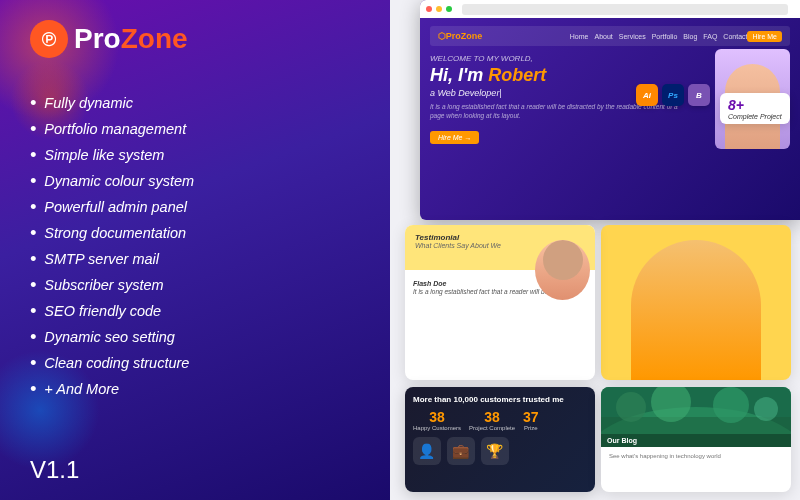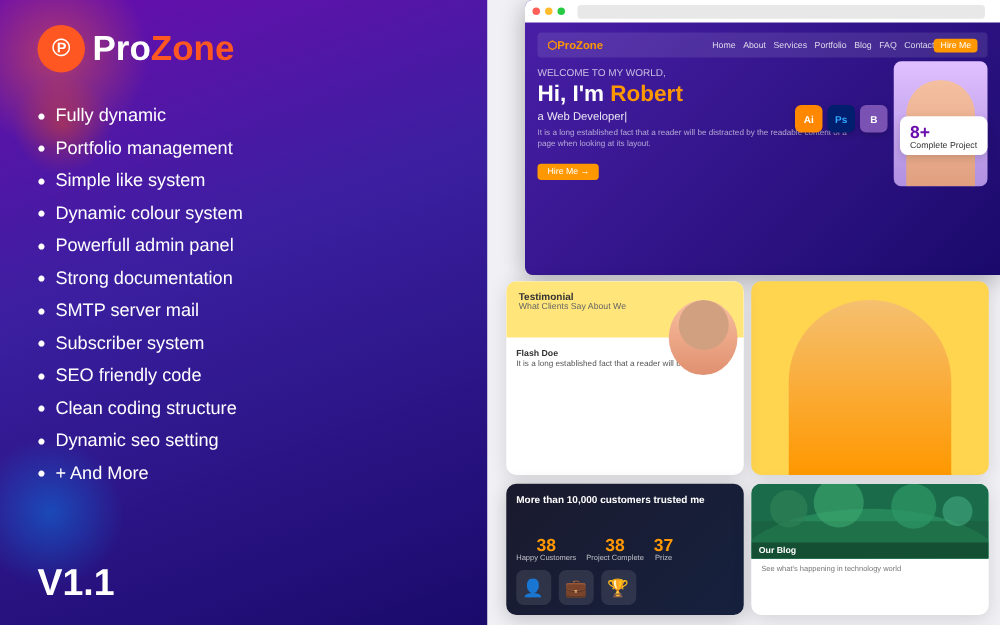--- a/index.html
+++ b/index.html
@@ -63,22 +63,23 @@
     .logo-text {
       font-size: 28px; font-weight: 800; color: #fff;
     }
     .logo-text span {
       color: #ff5722;
     }
 
     
     .features-list {
       position: absolute;
-      top: 84px; left: 30px;
+      top: 94px; left: 30px;
       list-style: none;
+      font-style: italic;
     }
     .features-list li {
       color: #fff;
       font-size: 14.5px;
       font-weight: 500;
       margin-bottom: 8px;
       display: flex;
       align-items: center;
       gap: 8px;
     }
@@ -87,22 +88,22 @@
       color: #fff;
       font-size: 18px;
       line-height: 1;
     }
 
     
     .version-badge {
       position: absolute;
       bottom: 16px; left: 30px;
       color: #fff;
-      font-size: 30px;
-      font-weight: 700;
+      font-size: 24px;
+      font-weight: 400;
     }
 
     
     .right-panel {
       position: absolute;
       right: 0; top: 0;
       width: 410px;
       height: 500px;
       background: #f0f0f5;
       overflow: hidden;
@@ -176,20 +177,21 @@
       background: #ff9800;
       color: #fff;
       font-size: 7px;
       padding: 2px 5px;
       border-radius: 3px;
     }
 
     .hero-section {
       display: flex;
       gap: 24px;
+      font-style: italic;
     }
     .hero-text-area {
       flex: 1;
     }
     .hero-small-text {
       color: rgba(255,255,255,0.7);
       font-size: 8px;
       margin-bottom: 3px;
     }
     .hero-title {
@@ -287,20 +289,21 @@
     }
 
     .card-testimonial {
       width: 190px; height: 155px;
       background: #fff;
       border-radius: 8px;
       box-shadow: 0 3px 15px rgba(0,0,0,0.12);
       overflow: hidden;
       position: relative;
       flex-shrink: 0;
+      font-style: italic;
     }
     .card-header-yellow {
       background: #ffe57a;
       height: 45px;
       padding: 8px 10px;
     }
     .card-header-yellow .card-title {
       font-size: 8px;
       font-weight: 700;
       color: #333;
@@ -374,21 +377,21 @@
       border-radius: 8px;
       overflow: hidden;
       box-shadow: 0 3px 15px rgba(0,0,0,0.2);
       padding: 8px;
       flex-shrink: 0;
     }
     .card-project-title {
       color: #fff;
       font-size: 8px;
       font-weight: 600;
-      margin-bottom: 24px;
+      margin-bottom: 5px;
     }
     .stats-row {
       display: flex;
       gap: 8px;
     }
     .stat-item {
       text-align: center;
     }
     .stat-number {
       color: #ff9800;
@@ -513,22 +516,22 @@
 
   <li>Fully dynamic</li>
       <li>Portfolio management</li>
       <li>Simple like system</li>
       <li>Dynamic colour system</li>
       <li>Powerfull admin panel</li>
       <li>Strong documentation</li>
       <li>SMTP server mail</li>
       <li>Subscriber system</li>
       <li>SEO friendly code</li>
+      <li>Dynamic seo setting</li>
       <li>Clean coding structure</li>
-      <li>Dynamic seo setting</li>
       <li>+ And More</li>
     </ul>
 
   <div class="version-badge">V1.1</div>
 </div>
 
 <div class="right-panel">
 
   <div class="browser-main">
     <div class="browser-bar">

